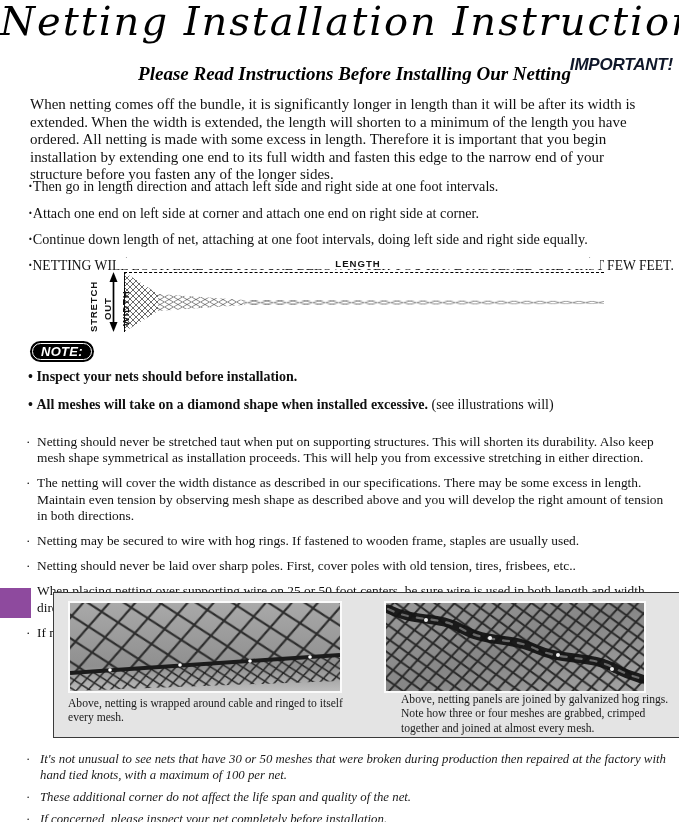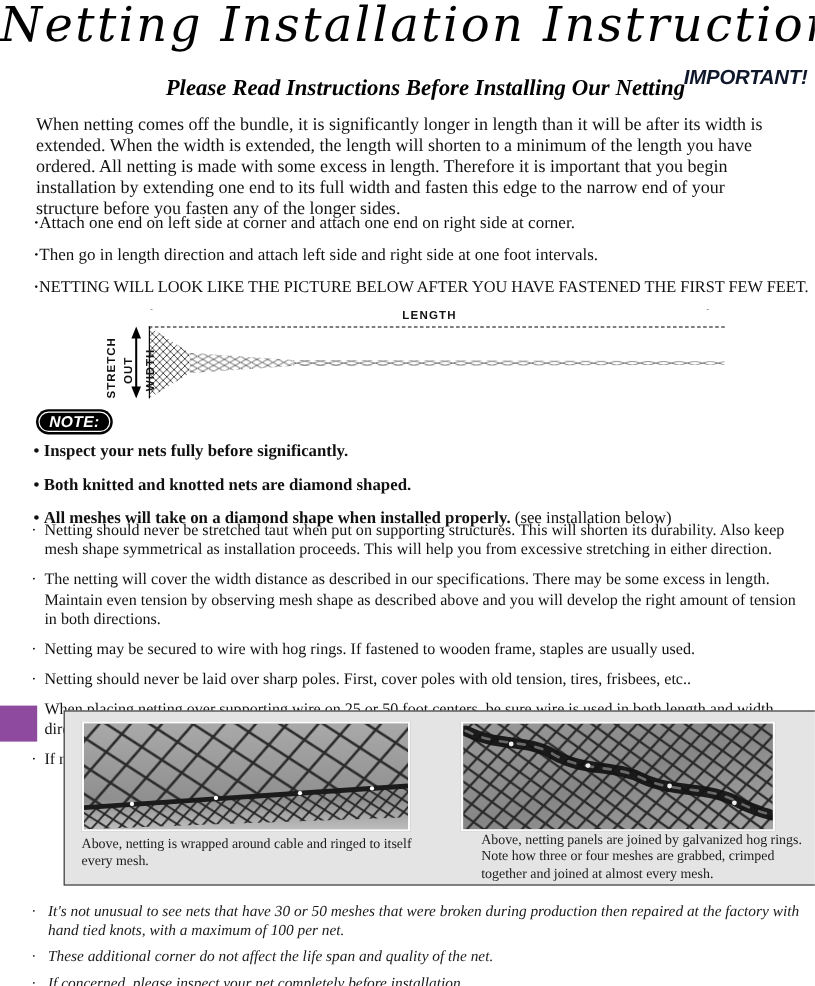--- a/index.html
+++ b/index.html
@@ -165,22 +165,23 @@
 
 <div class="page">
 
   <div class="title">Netting Installation Instructions</div>
   <div class="subtitle">Please Read Instructions Before Installing Our Netting</div>
   <div class="important">IMPORTANT!</div>
 
   <div class="intro">When netting comes off the bundle, it is significantly longer in length than it will be after its width is extended. When the width is extended, the length will shorten to a minimum of the length you have ordered. All netting is made with some excess in length. Therefore it is important that you begin installation by extending one end to its full width and fasten this edge to the narrow end of your structure before you fasten any of the longer sides.</div>
 
   <div class="steps">
+    <div class="step"><span class="dot">·</span><span>Then go in length direction and attach left side and right side at one foot intervals.</span></div>
     <div class="step"><span class="dot">·</span><span>Attach one end on left side at corner and attach one end on right side at corner.</span></div>
-    <div class="step"><span class="dot">·</span><span>Then go in length direction and attach left side and right side at one foot intervals.</span></div>
+    <div class="step"><span class="dot">·</span><span>Continue down length of net, attaching at one foot intervals, doing left side and right side equally.</span></div>
     <div class="step caps"><span class="dot">·</span><span>NETTING WILL LOOK LIKE THE PICTURE BELOW AFTER YOU HAVE FASTENED THE FIRST FEW FEET.</span></div>
   </div>
 
   <div class="diagram">
 
     <svg class="len-arrow" viewBox="0 0 484 11" preserveAspectRatio="none">
       <line x1="8" y1="5.5" x2="476" y2="5.5" stroke="#000" stroke-width="1.7"></line>
       <polygon points="0,5.5 11,1.5 11,9.5" fill="#000"></polygon>
       <polygon points="484,5.5 473,1.5 473,9.5" fill="#000"></polygon>
     </svg>
@@ -235,23 +236,22 @@
           </g>
       </svg>
     </div>
   </div>
 
   <div class="note-badge">
     <span>NOTE:</span>
   </div>
 
   <div class="notelist">
-    <div class="nb"><span>•</span>&nbsp;<span>Inspect your nets fully before significantly.</span><span class="nobold"></span></div>
-    <div class="nb"><span>•</span>&nbsp;<span>Both knitted and knotted nets are diamond shaped.</span><span class="nobold"></span></div>
-    <div class="nb"><span>•</span>&nbsp;<span>All meshes will take on a diamond shape when installed properly.</span><span class="nobold"> (see installation below)</span></div>
+    <div class="nb"><span>•</span>&nbsp;<span>Inspect your nets should before installation.</span><span class="nobold"></span></div>
+    <div class="nb"><span>•</span>&nbsp;<span>All meshes will take on a diamond shape when installed excessive.</span><span class="nobold"> (see illustrations will)</span></div>
   </div>
 
   <div class="bodylist">
     <div class="bb"><span class="dot">·</span><span>Netting should never be stretched taut when put on supporting structures. This will shorten its durability. Also keep mesh shape symmetrical as installation proceeds. This will help you from excessive stretching in either direction.</span></div>
     <div class="bb"><span class="dot">·</span><span>The netting will cover the width distance as described in our specifications. There may be some excess in length. Maintain even tension by observing mesh shape as described above and you will develop the right amount of tension in both directions.</span></div>
     <div class="bb"><span class="dot">·</span><span>Netting may be secured to wire with hog rings. If fastened to wooden frame, staples are usually used.</span></div>
     <div class="bb"><span class="dot">·</span><span>Netting should never be laid over sharp poles. First, cover poles with old tension, tires, frisbees, etc..</span></div>
     <div class="bb"><span class="dot">·</span><span>When placing netting over supporting wire on 25 or 50 foot centers, be sure wire is used in both length and width directions.</span></div>
     <div class="bb"><span class="dot">·</span><span>If netting is stored, be sure mice and other rodents can't get to it.</span></div>
   </div>

